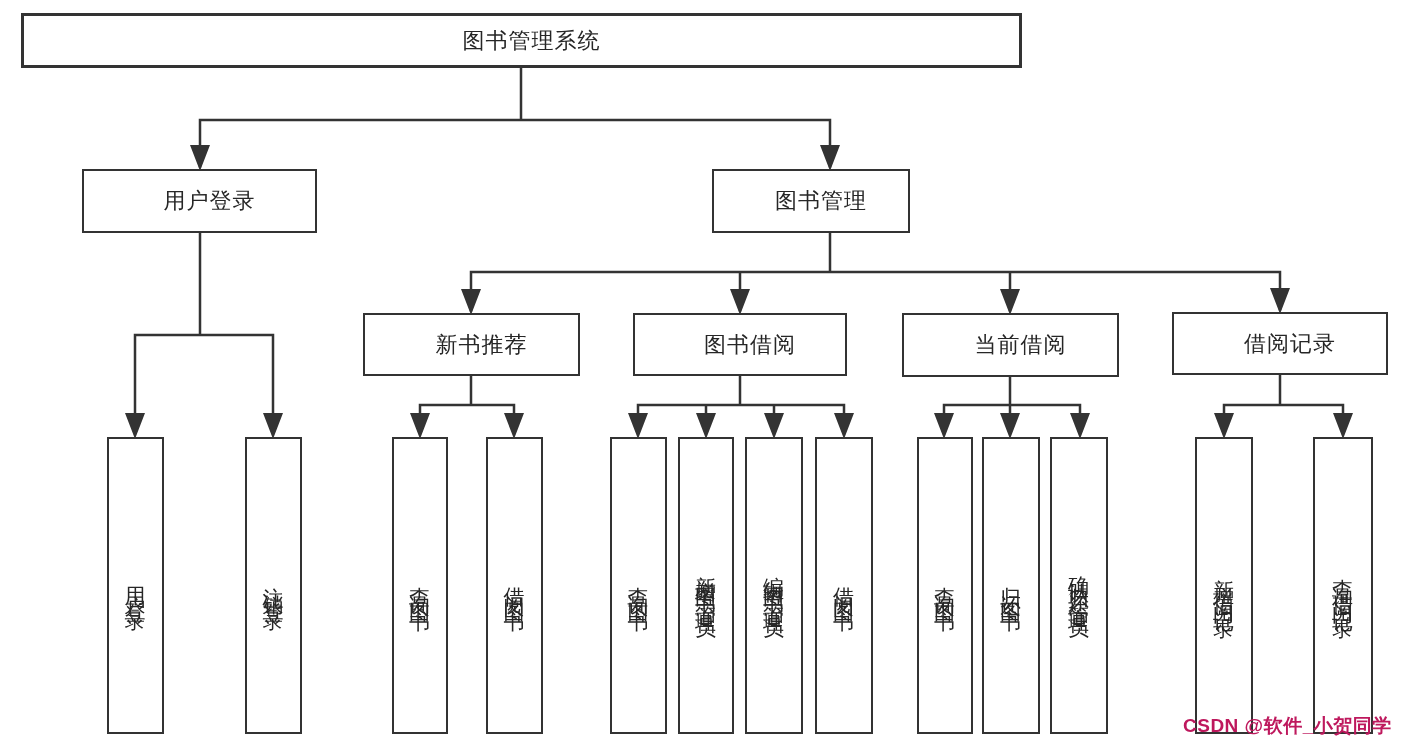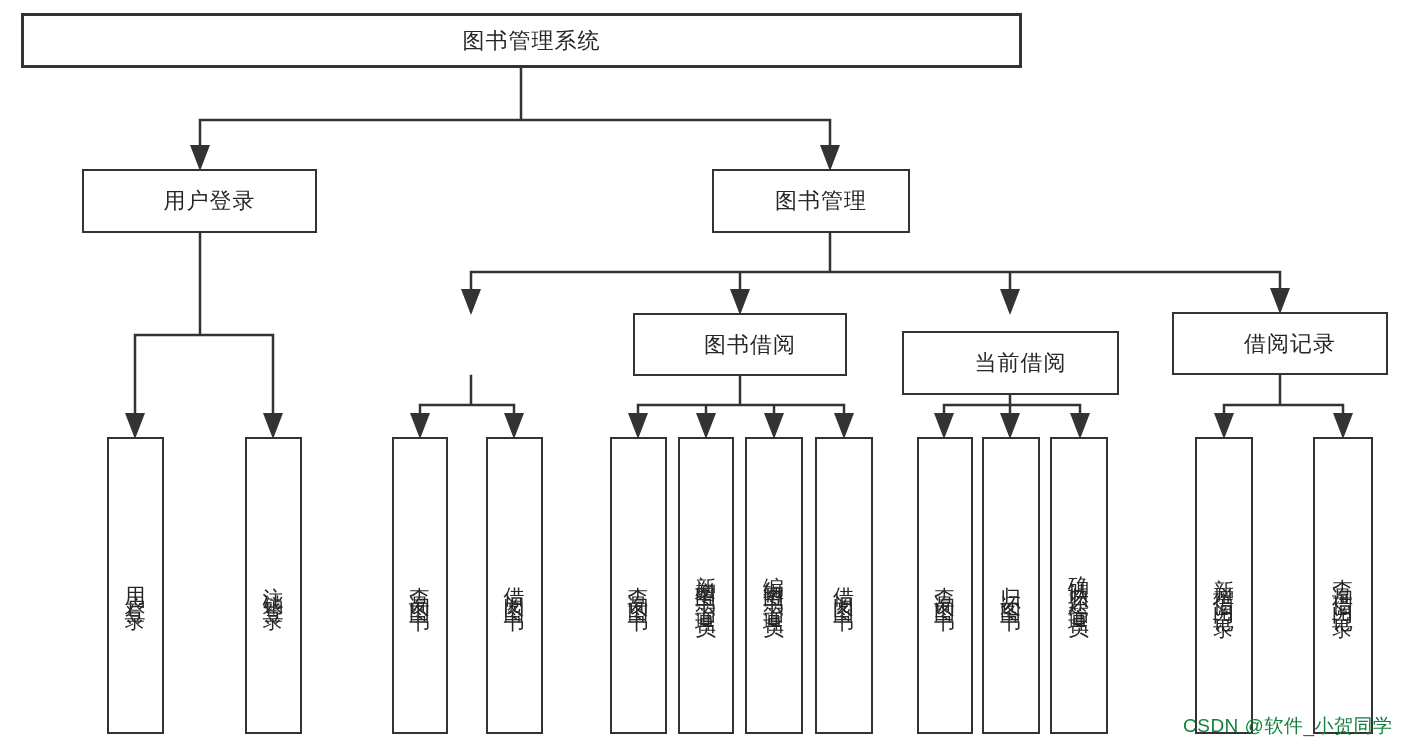--- a/index.html
+++ b/index.html
@@ -36,23 +36,24 @@
     font-size: 21px;
     letter-spacing: 8px;
     line-height: 1.0;
   }
   .node.leaf.long { letter-spacing: 6px; }
   #watermark {
     position: absolute;
     left: 1183px;
     top: 713px;
     font-size: 19px;
-    color: #15803d;
+    color: #be185d;
     letter-spacing: 0.5px;
     white-space: nowrap;
+    font-weight: bold;
   }
 </style>
 </head>
 <body>
 
 <div id="canvas">
 
   <svg id="connectors" viewBox="0 0 1405 747" xmlns="http://www.w3.org/2000/svg">
     <path d="M521 68 V120 M200 120 H830 M200 120 V166 M830 120 V166
              M200 233 V335 M135 335 H273 M135 335 V433 M273 335 V433
@@ -71,22 +72,23 @@
              M934 413 L954 413 L944 439 Z M1000 413 L1020 413 L1010 439 Z
              M1070 413 L1090 413 L1080 439 Z M1214 413 L1234 413 L1224 439 Z
              M1333 413 L1353 413 L1343 439 Z" fill="#333333" stroke="none"></path>
   </svg>
 
   <div class="node h root" style="left:21px; top:13px; width:1001px; height:55px;">图书管理系统</div>
 
   <div class="node h" style="left:82px; top:169px; width:235px; height:64px;">用户登录</div>
   <div class="node h" style="left:712px; top:169px; width:198px; height:64px;">图书管理</div>
 
+  <div class="node h" style="left:363px; top:313px; width:217px; height:63px;">新书推荐</div>
   <div class="node h" style="left:633px; top:313px; width:214px; height:63px;">图书借阅</div>
-  <div class="node h" style="left:902px; top:331px; width:217px; height:64px;">当前借阅</div>
+  <div class="node h" style="left:902px; top:313px; width:217px; height:64px;">当前借阅</div>
   <div class="node h" style="left:1172px; top:312px; width:216px; height:63px;">借阅记录</div>
 
   <div class="node leaf" style="left:107px; top:437px; width:57px; height:297px;">用户登录</div>
   <div class="node leaf" style="left:245px; top:437px; width:57px; height:297px;">注销登录</div>
 
   <div class="node leaf" style="left:392px; top:437px; width:56px; height:297px;">查询图书</div>
   <div class="node leaf" style="left:486px; top:437px; width:57px; height:297px;">借阅图书</div>
 
   <div class="node leaf" style="left:610px; top:437px; width:57px; height:297px;">查询图书</div>
   <div class="node leaf long" style="left:678px; top:437px; width:56px; height:297px;">新增图书（管理员）</div>

